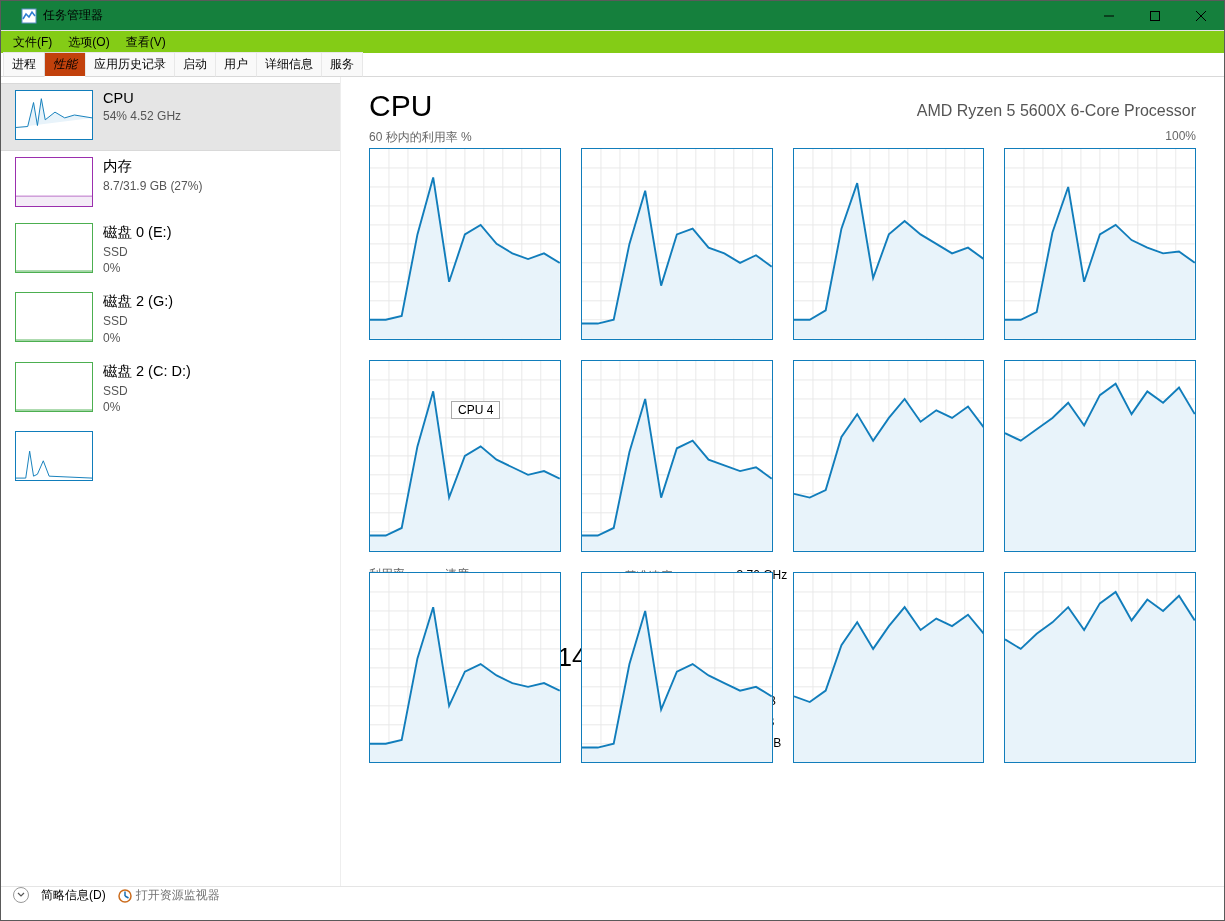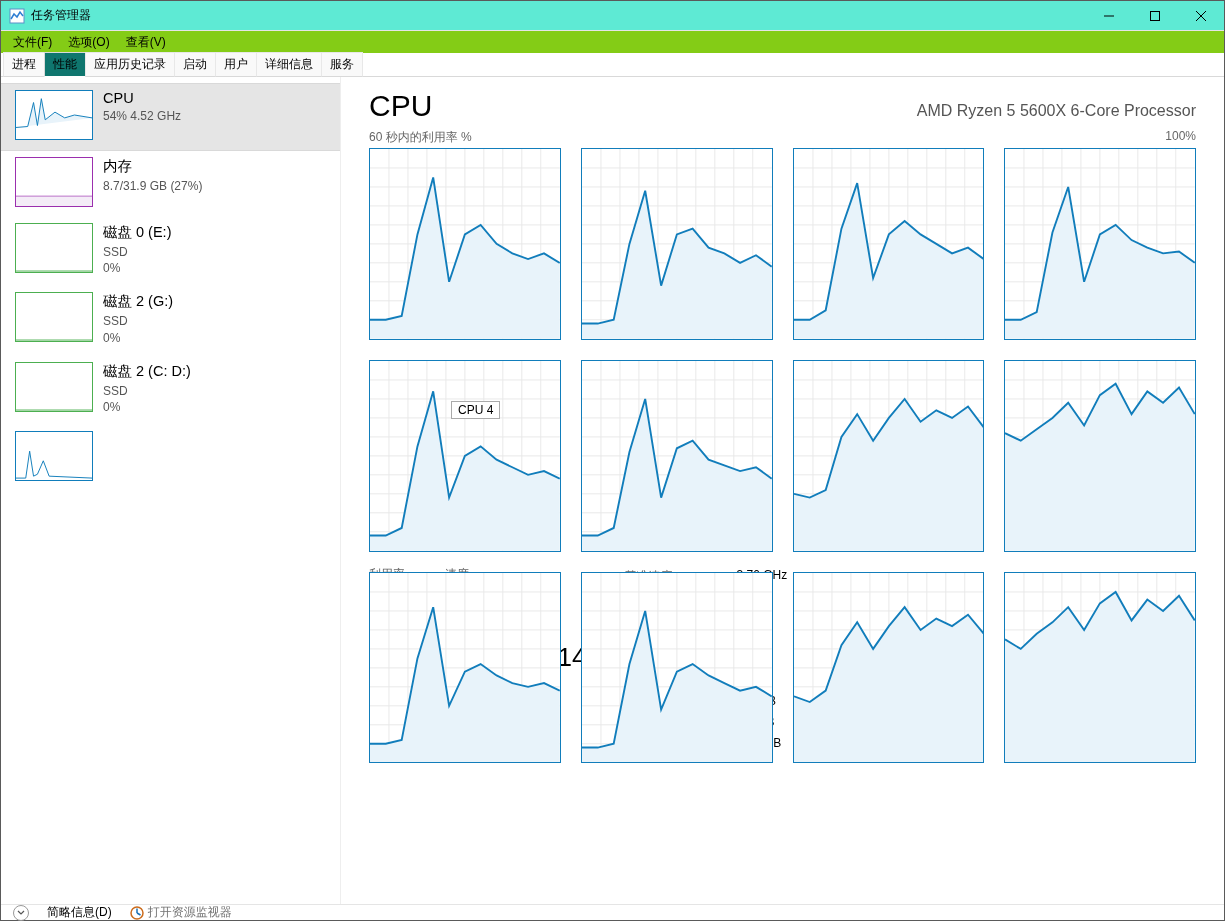--- a/index.html
+++ b/index.html
@@ -1,30 +1,30 @@
 <!DOCTYPE html>
 <html><head>
 <meta charset="utf-8">
 <style>
   * { box-sizing: border-box; margin: 0; padding: 0; }
   html, body { width: 1225px; height: 921px; font-family: "Microsoft YaHei", "Segoe UI", sans-serif; font-size: 12px; background: #fff; color: #000; overflow: hidden; }
   .window { width: 100%; height: 100%; display: flex; flex-direction: column; border: 1px solid #5a5a5a; }
   
-  .titlebar { height: 30px; background: #5eead4; display: flex; align-items: center; padding-left: 8px; border-bottom: 1px solid #e5e5e5; }
+  .titlebar { height: 30px; background: #15803d; display: flex; align-items: center; padding-left: 20px; border-bottom: 1px solid #e5e5e5; }
   .titlebar .app-icon { width: 16px; height: 16px; margin-right: 6px; }
   .titlebar .title { flex: 1; font-size: 12px; }
   .titlebar .win-btn { width: 46px; height: 30px; display: flex; align-items: center; justify-content: center; }
   .titlebar .win-btn svg { stroke: #000; }
   
   .menubar { height: 22px; display: flex; align-items: center; padding: 0 4px; background: #84cc16; }
   .menubar .item { padding: 2px 8px; font-size: 12px; }
   
   .tabs { height: 24px; display: flex; align-items: flex-end; padding: 0 2px; background: #fff; border-bottom: 1px solid #d9d9d9; }
   .tabs .tab { padding: 3px 8px 3px 8px; font-size: 12px; border: 1px solid transparent; position: relative; top: 1px; background:#f9f9f9; border:1px solid #e8e8e8; border-bottom:1px solid #d9d9d9; margin-right:-1px;}
-  .tabs .tab.active { background: #0f766e; border: 1px solid #d9d9d9; border-bottom: 1px solid #fff; }
+  .tabs .tab.active { background: #c2410c; border: 1px solid #d9d9d9; border-bottom: 1px solid #fff; font-style: italic; }
   
   .content { flex: 1; display: flex; min-height: 0; }
   
   .sidebar { width: 340px; background: #fff; border-right: 1px solid #eee; padding: 6px 0; overflow-y: auto; }
   .sb-item { display: flex; padding: 6px 10px 10px 14px; cursor: default; }
   .sb-item.selected { background: #e5e5e5; border-top:1px solid #d9d9d9; border-bottom:1px solid #d9d9d9;}
   .sb-thumb { width: 78px; height: 50px; border: 1px solid; flex-shrink: 0; margin-right: 10px; position: relative; background:#fff;}
   .sb-thumb svg { width: 100%; height: 100%; display: block; }
   .sb-text .t1 { font-size: 14.5px; margin-bottom: 2px; }
   .sb-text .t2 { font-size: 12px; color: #555; line-height:1.35;}
@@ -42,21 +42,21 @@
   .stats-left .row1 { display: flex; gap: 24px; }
   .stats-left .block .lab { font-size: 12px; color: #666; }
   .stats-left .block .val { font-size: 26px; line-height:1.25;}
   .stats-left .row2 { display: flex; gap: 22px; margin-top: 8px; }
   .stats-left .uptime { margin-top: 8px; }
   .stats-right { font-size: 12px; }
   .stats-right .row { display: flex; }
   .stats-right .row .k { width: 112px; color: #666; padding:2px 0;}
   .stats-right .row .v { padding:2px 0;}
   
-  .footer { height: 16px; border-top: 1px solid #e5e5e5; display: flex; align-items: center; padding: 0 12px; gap: 18px; font-size: 12px; }
+  .footer { height: 34px; border-top: 1px solid #e5e5e5; display: flex; align-items: flex-start; padding: 0 12px; gap: 12px; font-size: 12px; }
   .footer .chev { width:16px;height:16px; border:1px solid #999; border-radius:50%; display:flex;align-items:center;justify-content:center;}
   .footer a { color: #737373; text-decoration: none; }
   .footer .rm-icon { width:14px;height:14px; }
 </style>
 </head>
 <body>
 
 <div class="window">
 
   <div class="titlebar">

